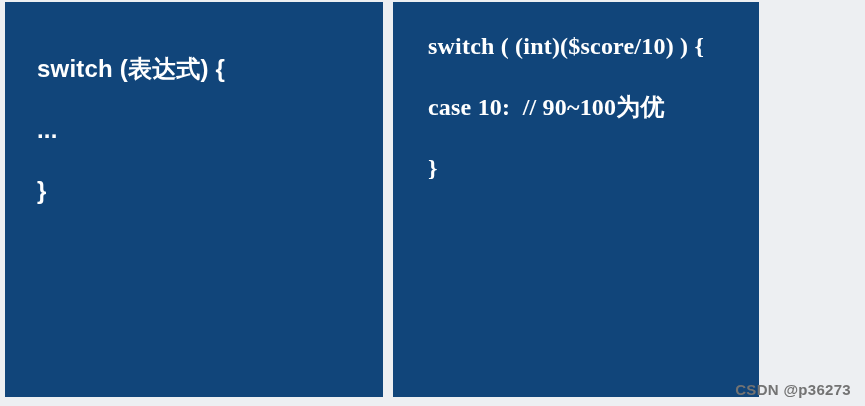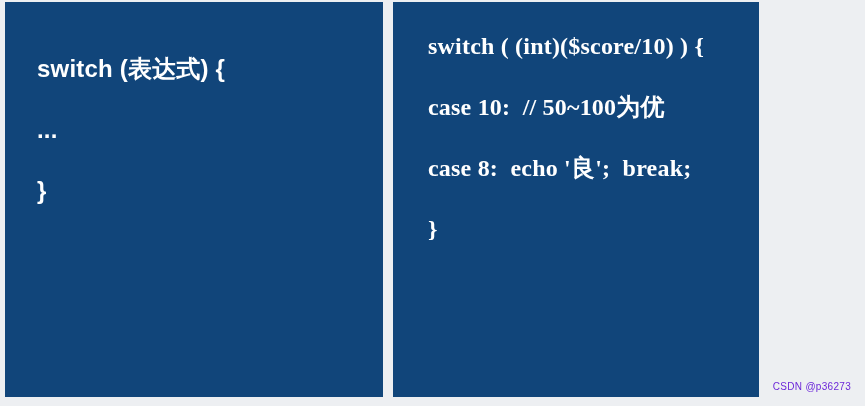--- a/index.html
+++ b/index.html
@@ -40,39 +40,38 @@
     font-weight: bold;
     font-size: 24px;
     line-height: 61px;
     white-space: pre;
     letter-spacing: 0.2px;
   }
   .watermark {
     position: absolute;
     top: 381px;
     right: 14px;
-    color: #6d28d9;
-    font-size: 10px;
-    font-weight: normal;
+    color: #737373;
+    font-size: 15px;
+    font-weight: bold;
     letter-spacing: 0.3px;
   }
 </style>
 </head>
 <body>
 
 <div class="stage">
 
   <div class="panel left">
     <div class="code-line">switch (表达式) {</div>
     <div class="code-line">...</div>
     <div class="code-line">}</div>
   </div>
 
   <div class="panel right">
     <div class="code-line">switch ( (int)($score/10) ) {</div>
-    <div class="code-line">case 10:  // 50~100为优</div>
-    <div class="code-line">case 8:  echo '良';  break;</div>
+    <div class="code-line">case 10:  // 90~100为优</div>
     <div class="code-line">}</div>
   </div>
 
   <div class="watermark">CSDN @p36273</div>
 
 </div>
 
 </body></html>

